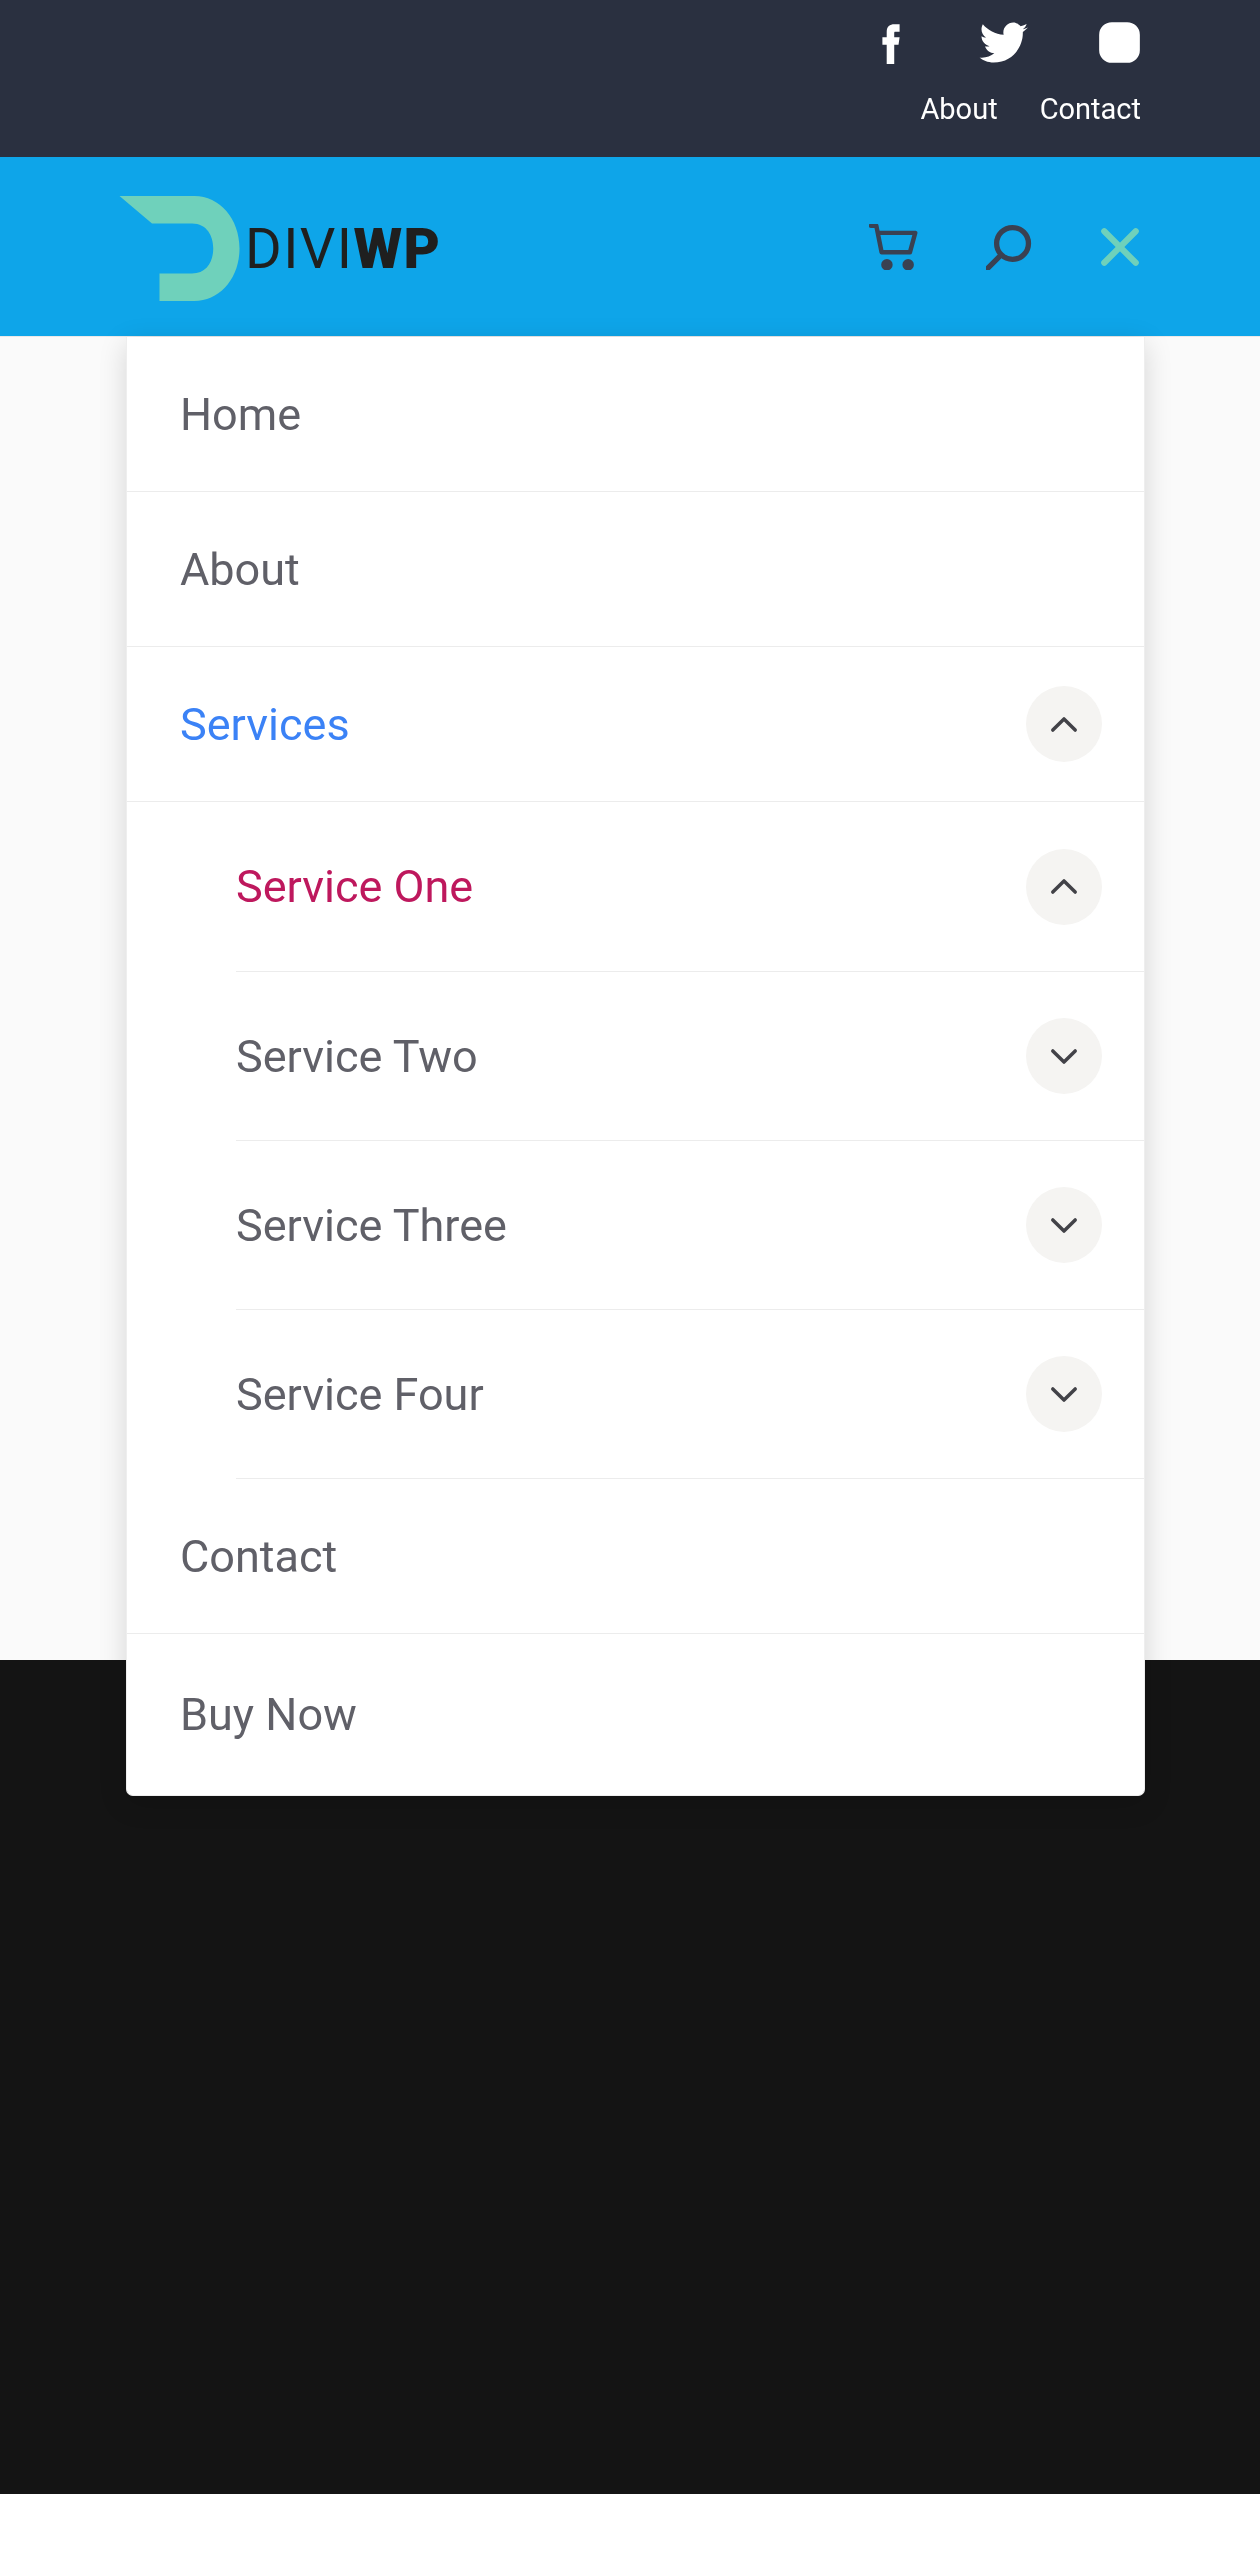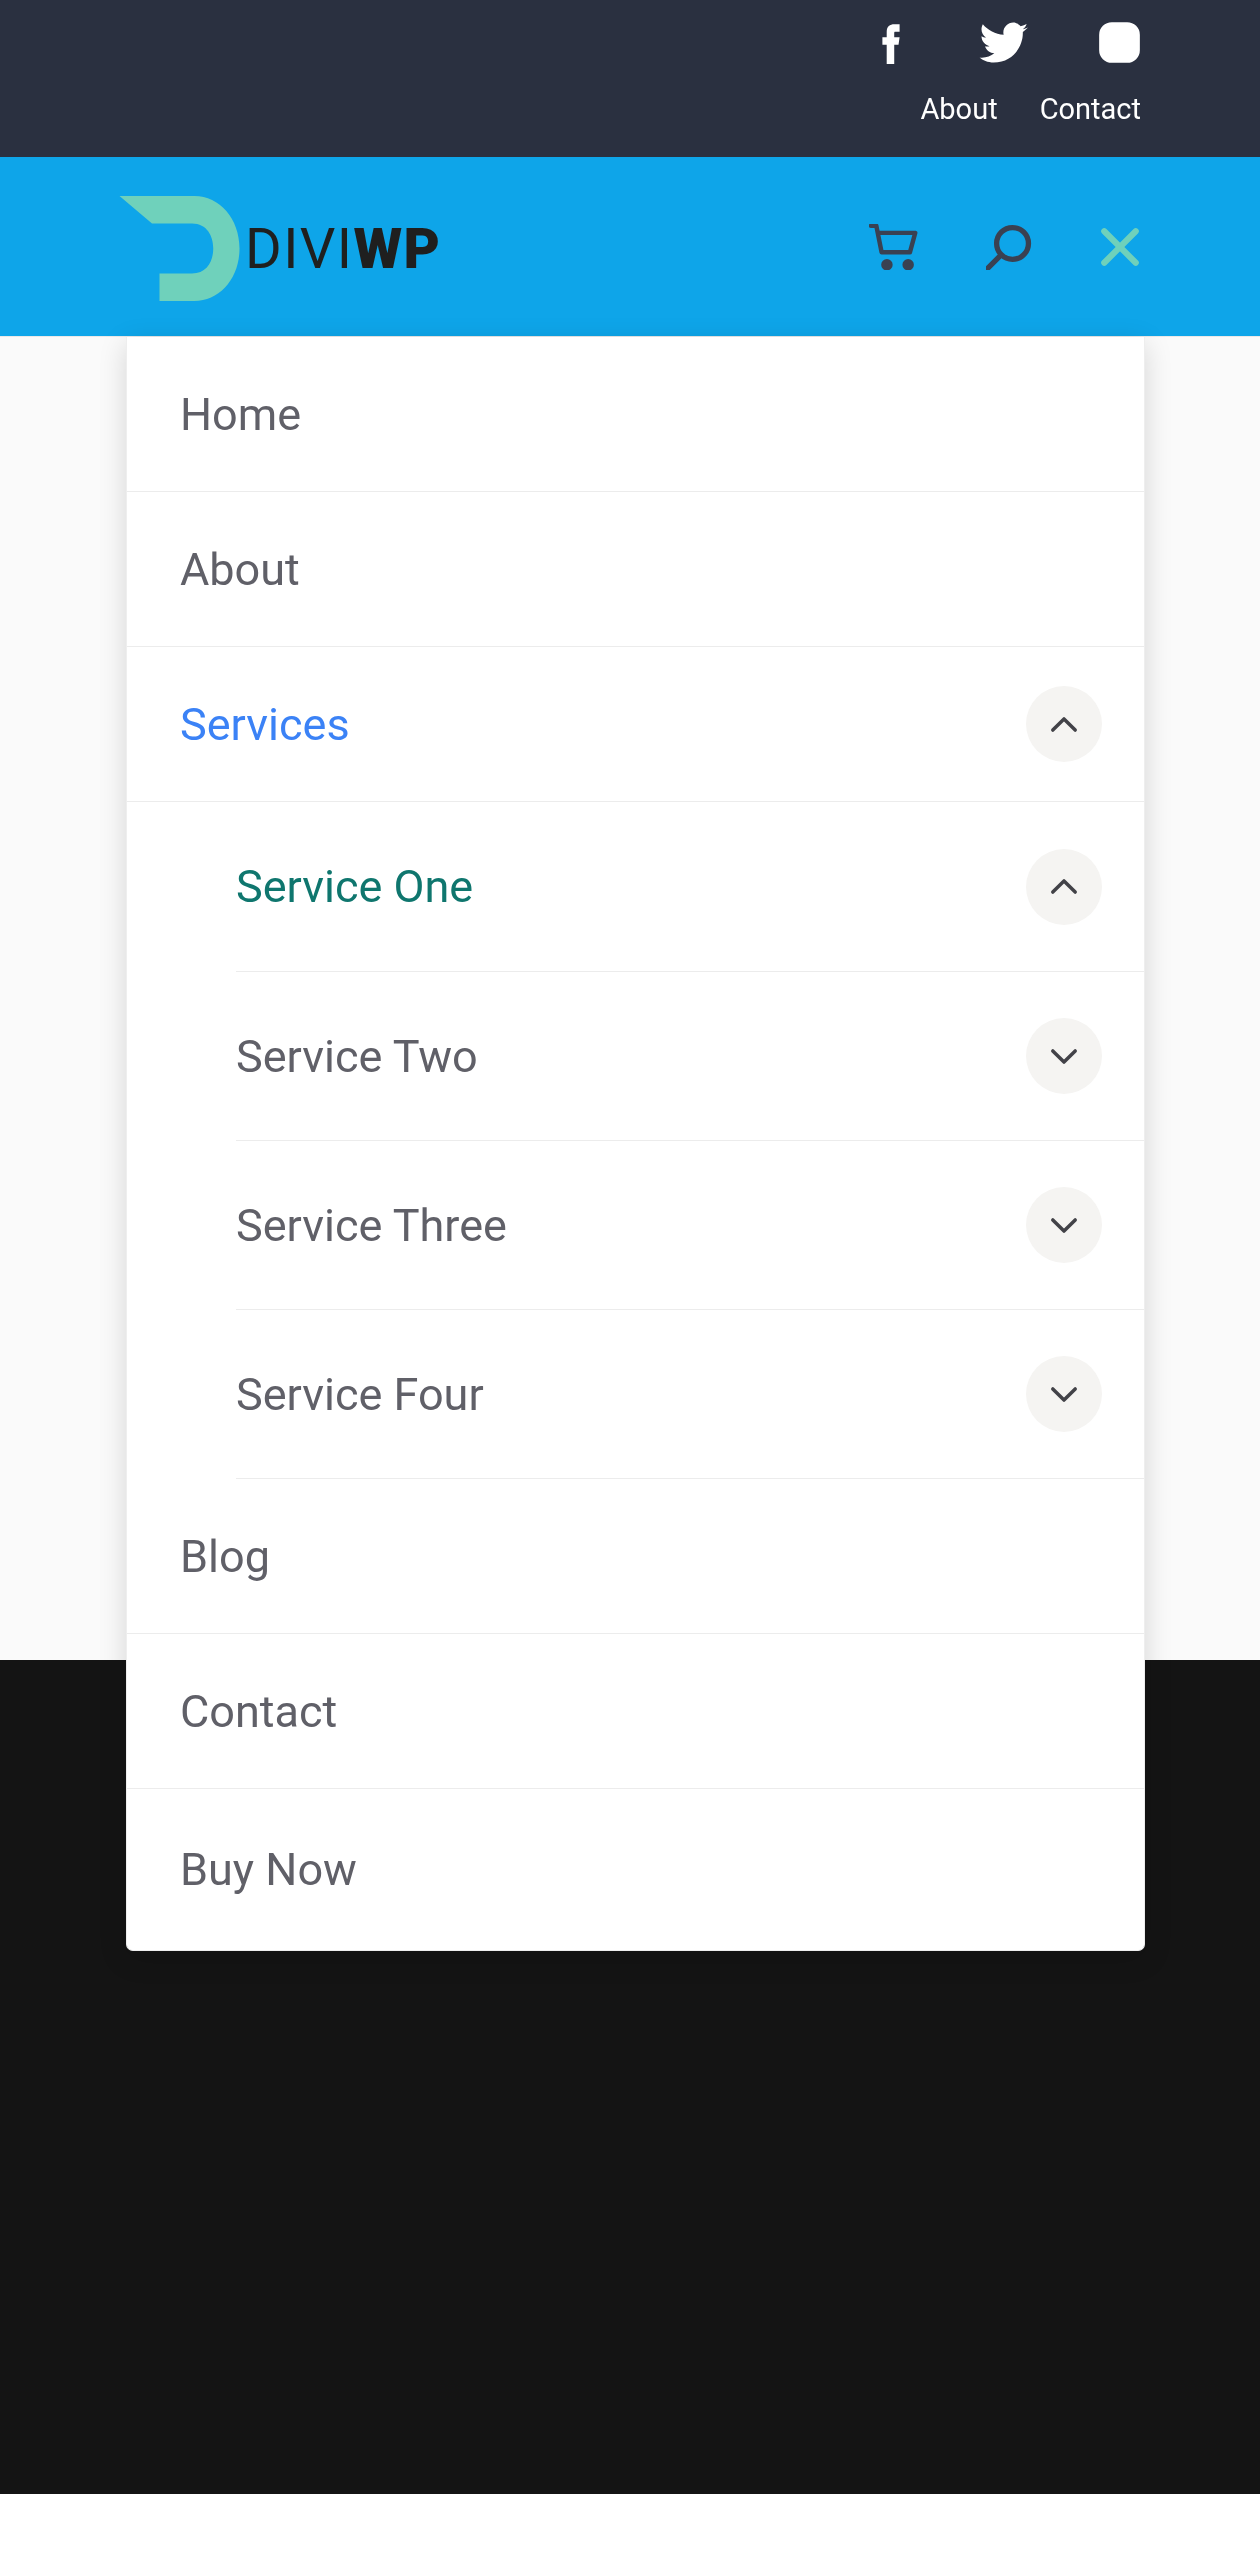--- a/index.html
+++ b/index.html
@@ -118,21 +118,21 @@
     }
     .sub-level-1 {
       padding-left: 109px;
     }
     .sub-level-1 .menu-item {
       padding-left: 0;
       border-bottom: 0.7px solid #ececec;
       height: 169px;
     }
     .sub-level-1 .menu-item.sub2-header { height: 170px; }
-    .sub-level-1 .menu-item.sub2-header.active .menu-item-label { color: #0f766e; }
+    .sub-level-1 .menu-item.sub2-header.active .menu-item-label { color: #be185d; }
     .sub-level-2 {
       padding-left: 59px;
     }
     .sub-level-2 .menu-item {
       height: 170px;
       border-bottom: 0.7px solid #ececec;
     }
     .sub-level-2 .menu-item .menu-item-label { color: #606068; }
     .expand-btn {
       width: 76px;
@@ -266,23 +266,20 @@
         <span class="menu-item-label">Service Four</span>
         <span class="expand-btn">
           <svg width="28" height="17" viewBox="0 0 20 12" fill="none" stroke-width="2.5" stroke-linecap="round" stroke-linejoin="round">
               <polyline points="2,2 10,10 18,2"></polyline>
             </svg>
         </span>
       </div>
 
     </div>
 
-    <div class="menu-item">
-      <span class="menu-item-label">Blog</span>
-    </div>
 
     <div class="menu-item">
       <span class="menu-item-label">Contact</span>
     </div>
 
     <div class="menu-item">
       <span class="menu-item-label">Buy Now</span>
     </div>
 
   </div>

